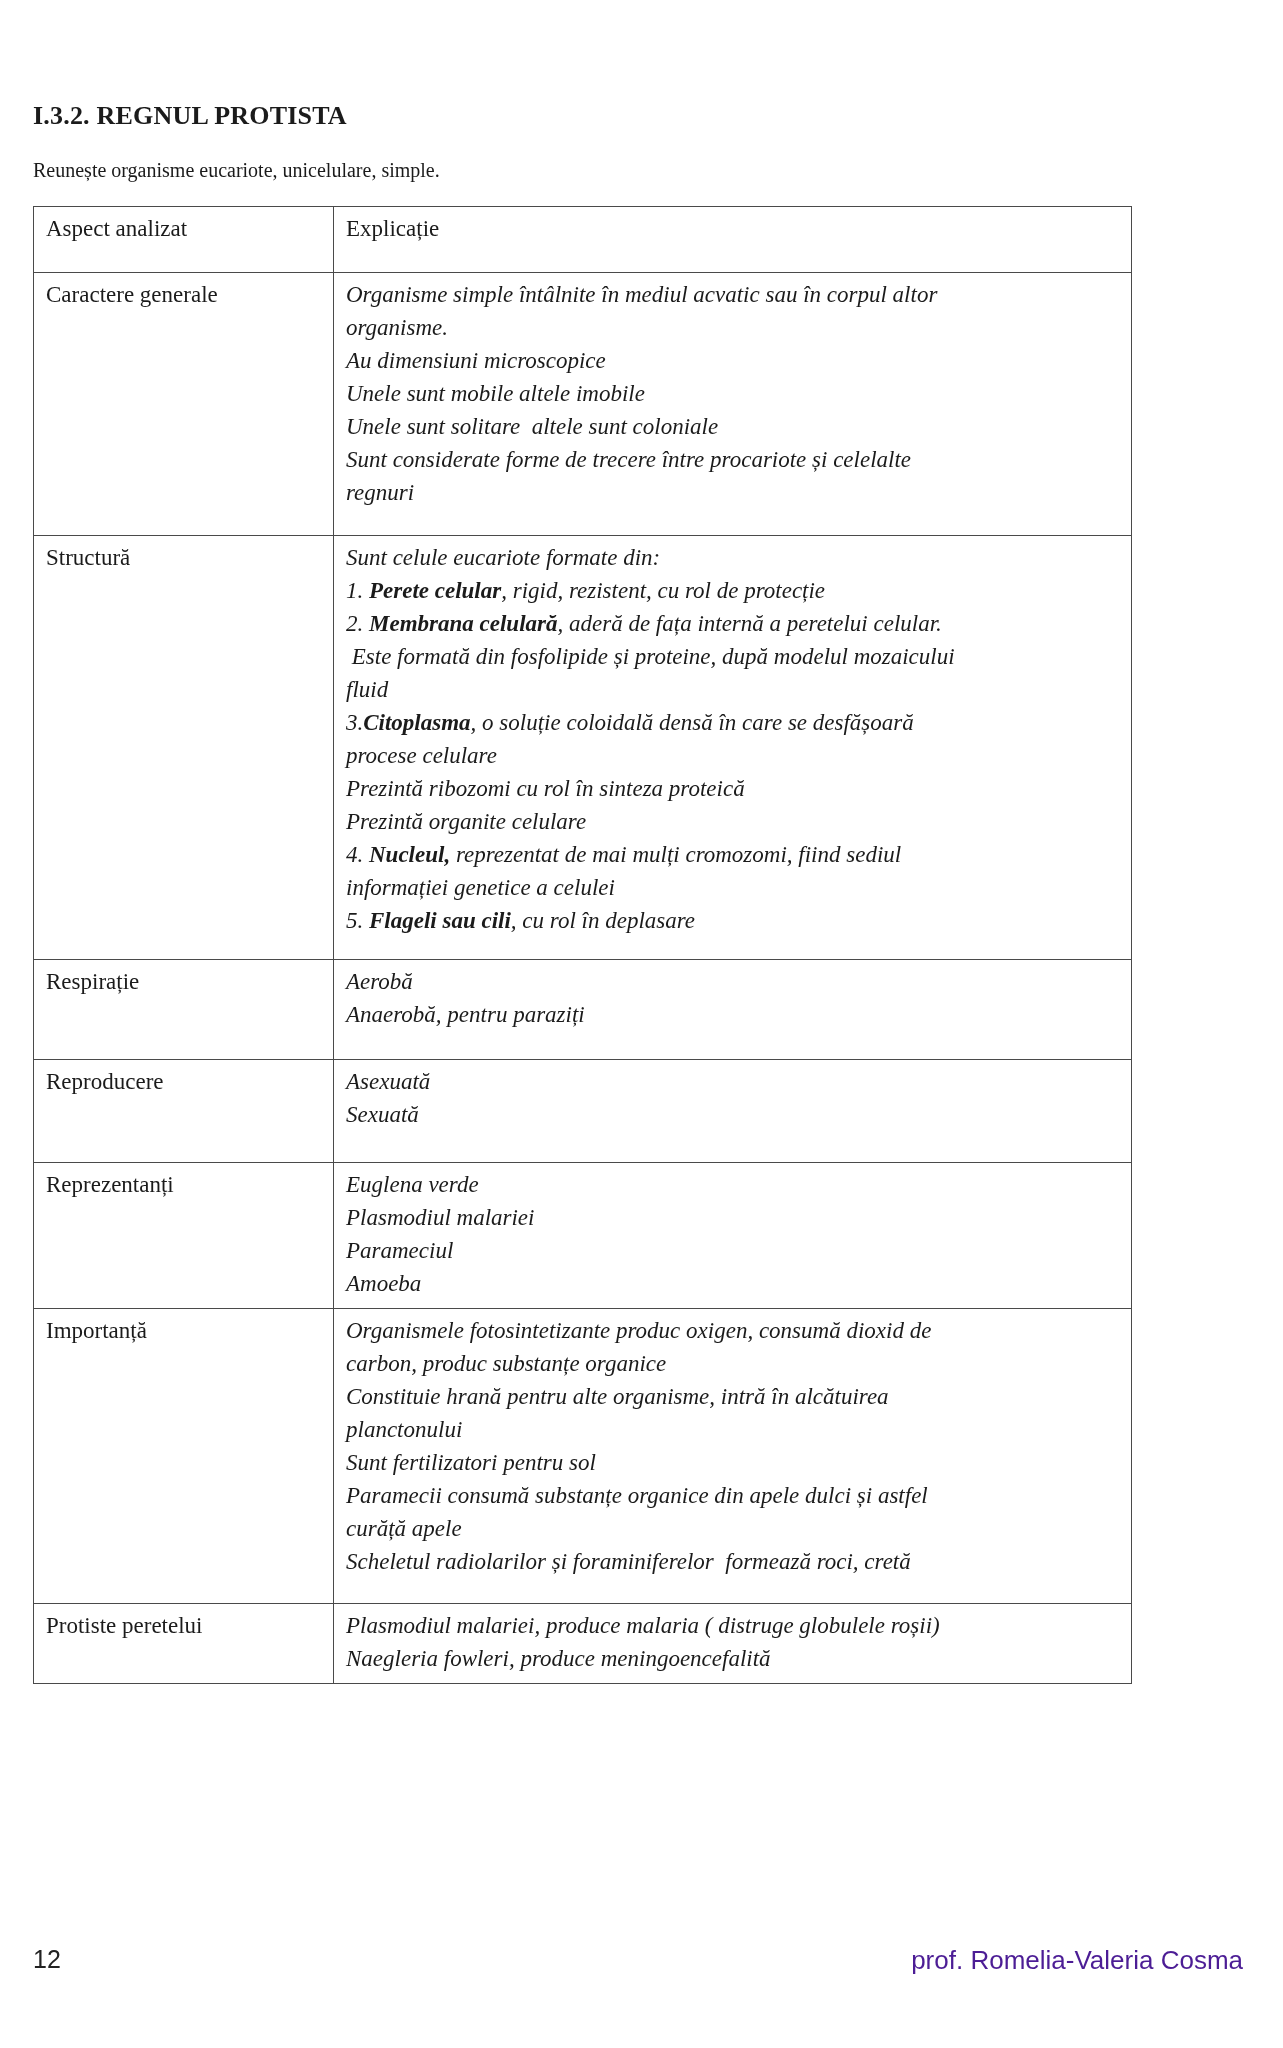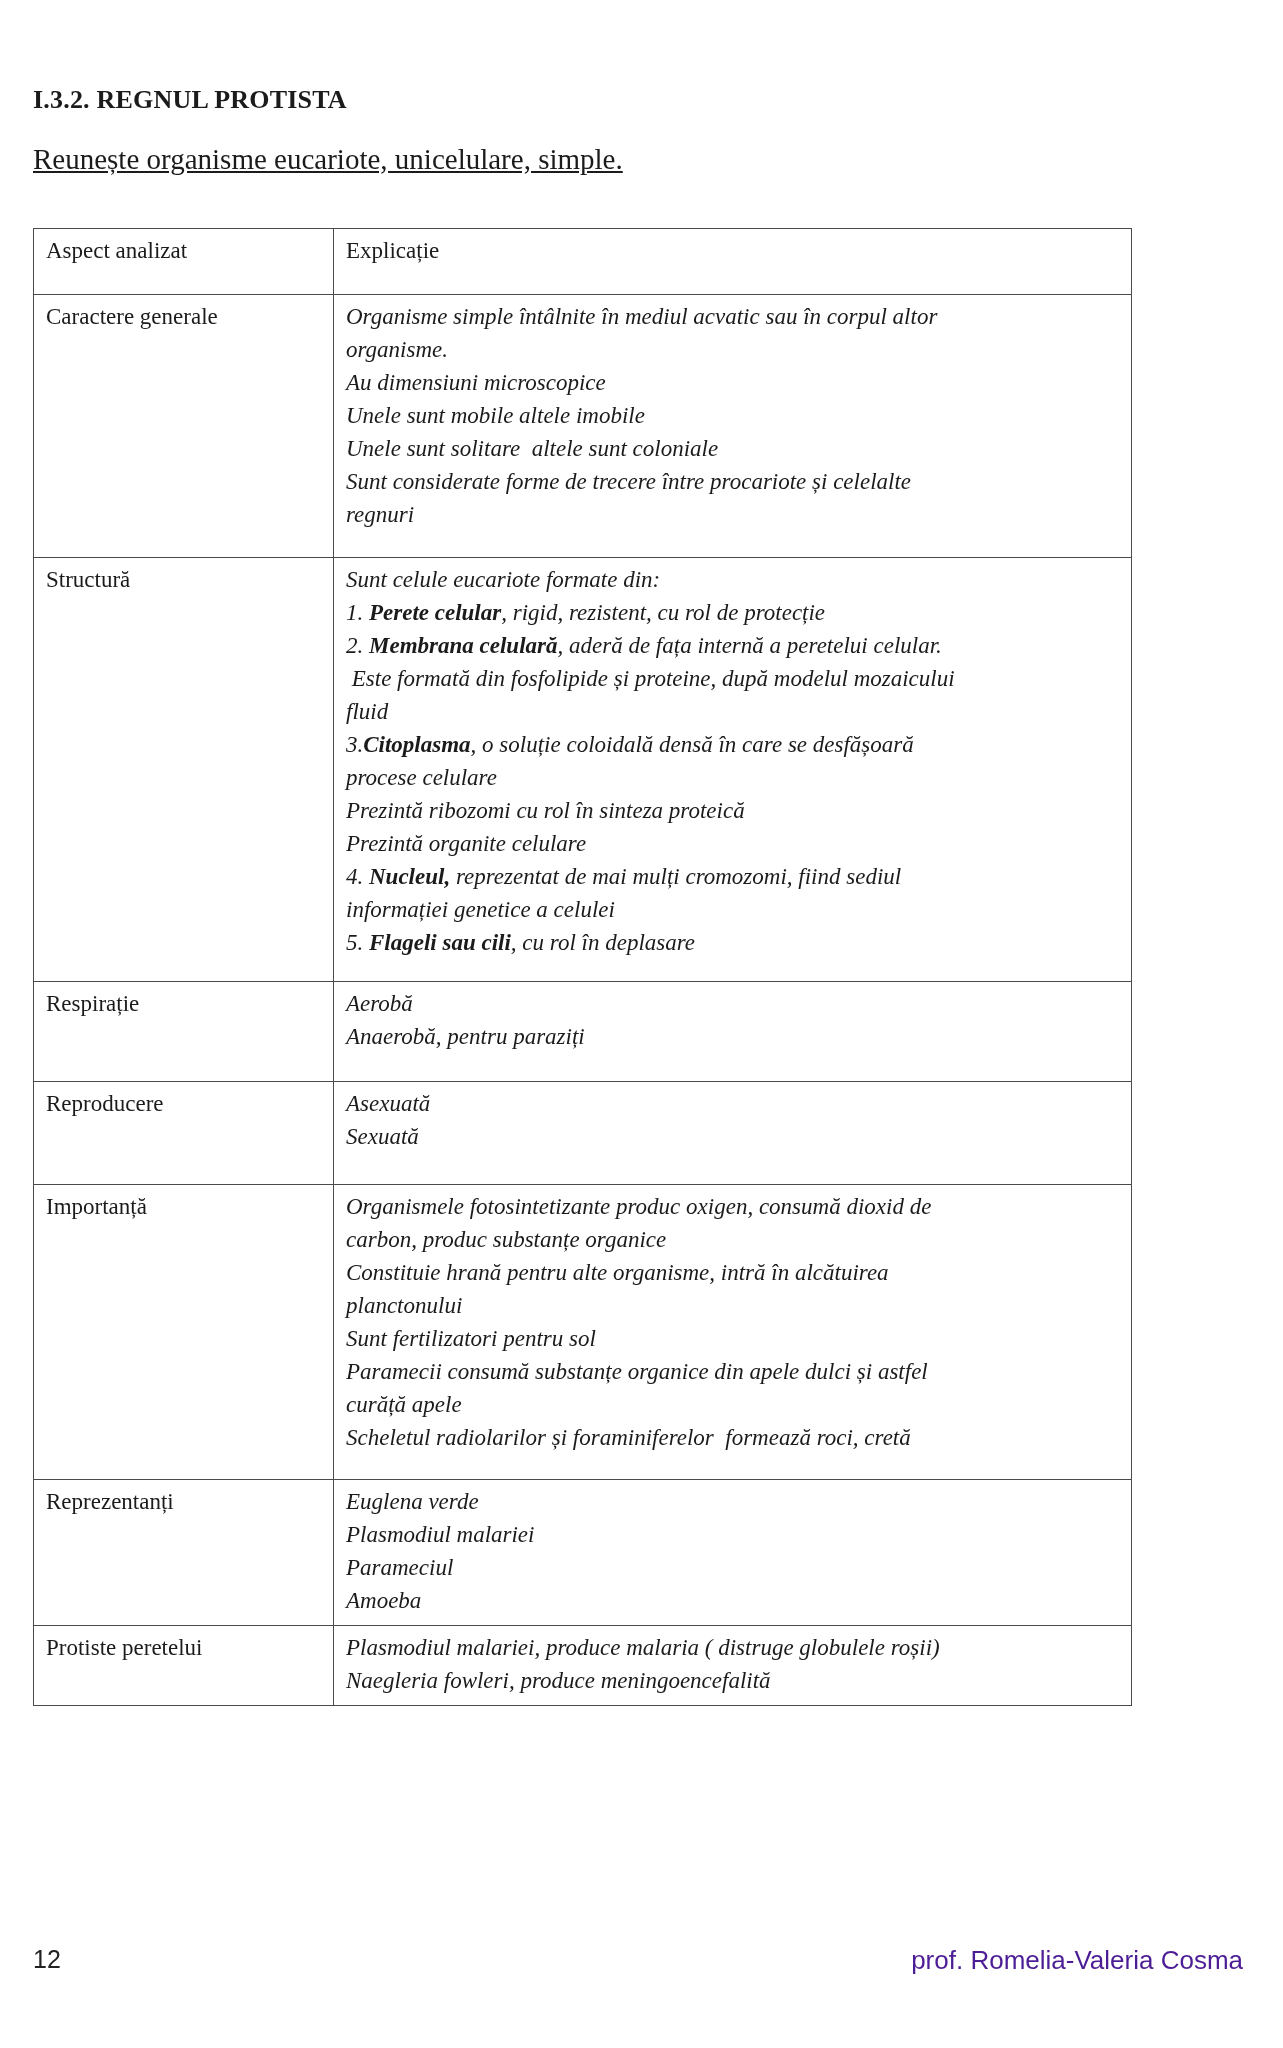--- a/index.html
+++ b/index.html
@@ -14,27 +14,26 @@
     font-family: "Liberation Serif", serif;
     color: #1b1b1b;
     position: relative;
   }
   .page {
     padding: 85px 152px 0 33px;
   }
   .doc-title {
     font-size: 26px;
     font-weight: bold;
-    margin: 0 0 28px 0;
+    margin: 16px 0 28px 0;
     letter-spacing: 0.2px;
   }
   .intro {
-    font-size: 29px;
-    margin: 0 0 52px 0;
-    text-decoration: underline;
+    font-size: 20px;
+    margin: 0 0 24px 0;
   }
   table.aspects {
     border-collapse: collapse;
     width: 1098px;
     table-layout: fixed;
   }
   table.aspects th, table.aspects td {
     border: 1px solid #4a4a4a;
     vertical-align: top;
     font-weight: normal;
@@ -125,39 +124,39 @@
           </td>
         </tr>
         <tr>
           <td>Reproducere</td>
           <td style="height: 89px;">
             <div class="line">Asexuată</div>
             <div class="line">Sexuată</div>
           </td>
         </tr>
         <tr>
+          <td>Reprezentanți</td>
+          <td style="height: 118px;">
+            <div class="line">Euglena verde</div>
+            <div class="line">Plasmodiul malariei</div>
+            <div class="line">Parameciul</div>
+            <div class="line">Amoeba</div>
+          </td>
+        </tr>
+        <tr>
           <td>Importanță</td>
           <td style="height: 281px;">
             <div class="line">Organismele fotosintetizante produc oxigen, consumă dioxid de</div>
             <div class="line">carbon, produc substanțe organice</div>
             <div class="line">Constituie hrană pentru alte organisme, intră în alcătuirea</div>
             <div class="line">planctonului</div>
             <div class="line">Sunt fertilizatori pentru sol</div>
             <div class="line">Paramecii consumă substanțe organice din apele dulci și astfel</div>
             <div class="line">curăță apele</div>
             <div class="line">Scheletul radiolarilor și foraminiferelor  formează roci, cretă</div>
-          </td>
-        </tr>
-        <tr>
-          <td>Reprezentanți</td>
-          <td style="height: 118px;">
-            <div class="line">Euglena verde</div>
-            <div class="line">Plasmodiul malariei</div>
-            <div class="line">Parameciul</div>
-            <div class="line">Amoeba</div>
           </td>
         </tr>
         <tr>
           <td>Protiste peretelui</td>
           <td style="height: 52px;">
             <div class="line">Plasmodiul malariei, produce malaria ( distruge globulele roșii)</div>
             <div class="line">Naegleria fowleri, produce meningoencefalită</div>
           </td>
         </tr>
       </tbody>

